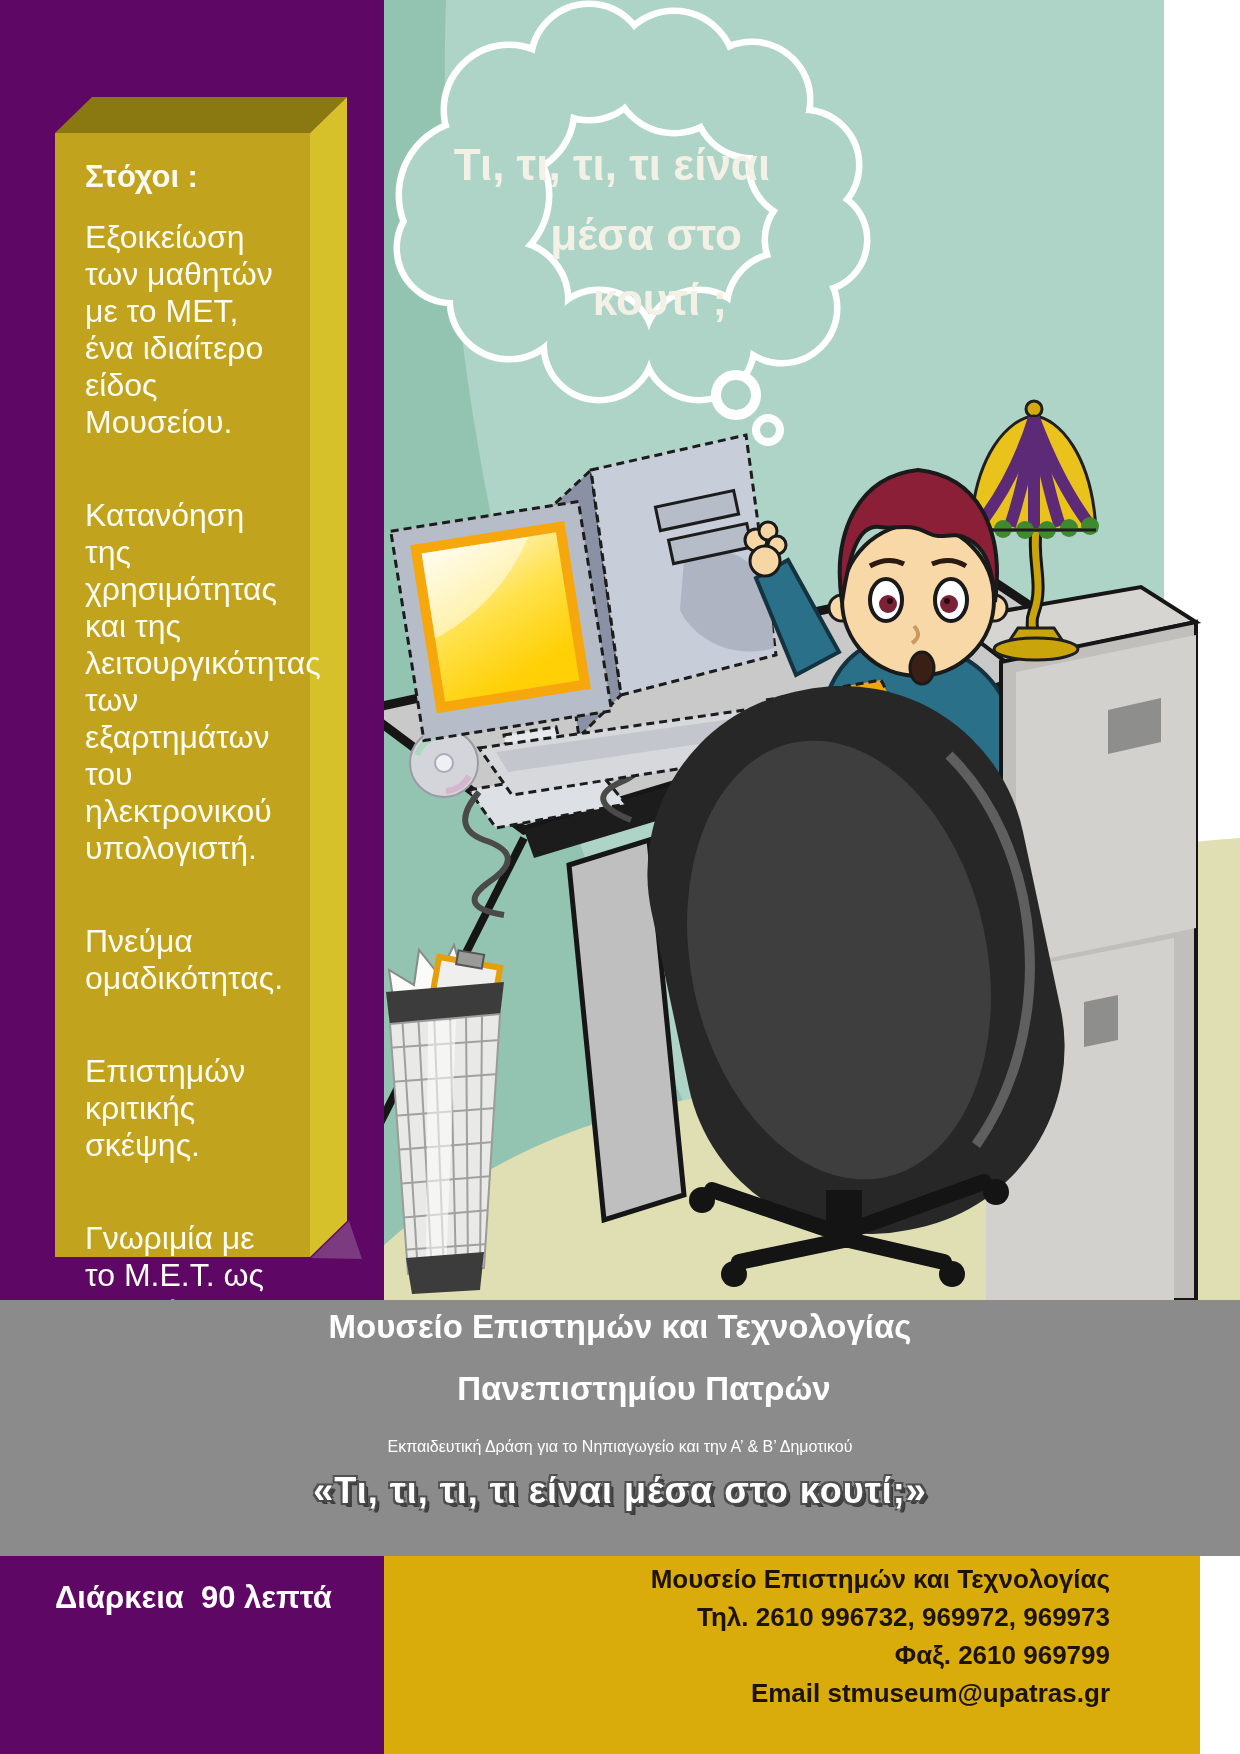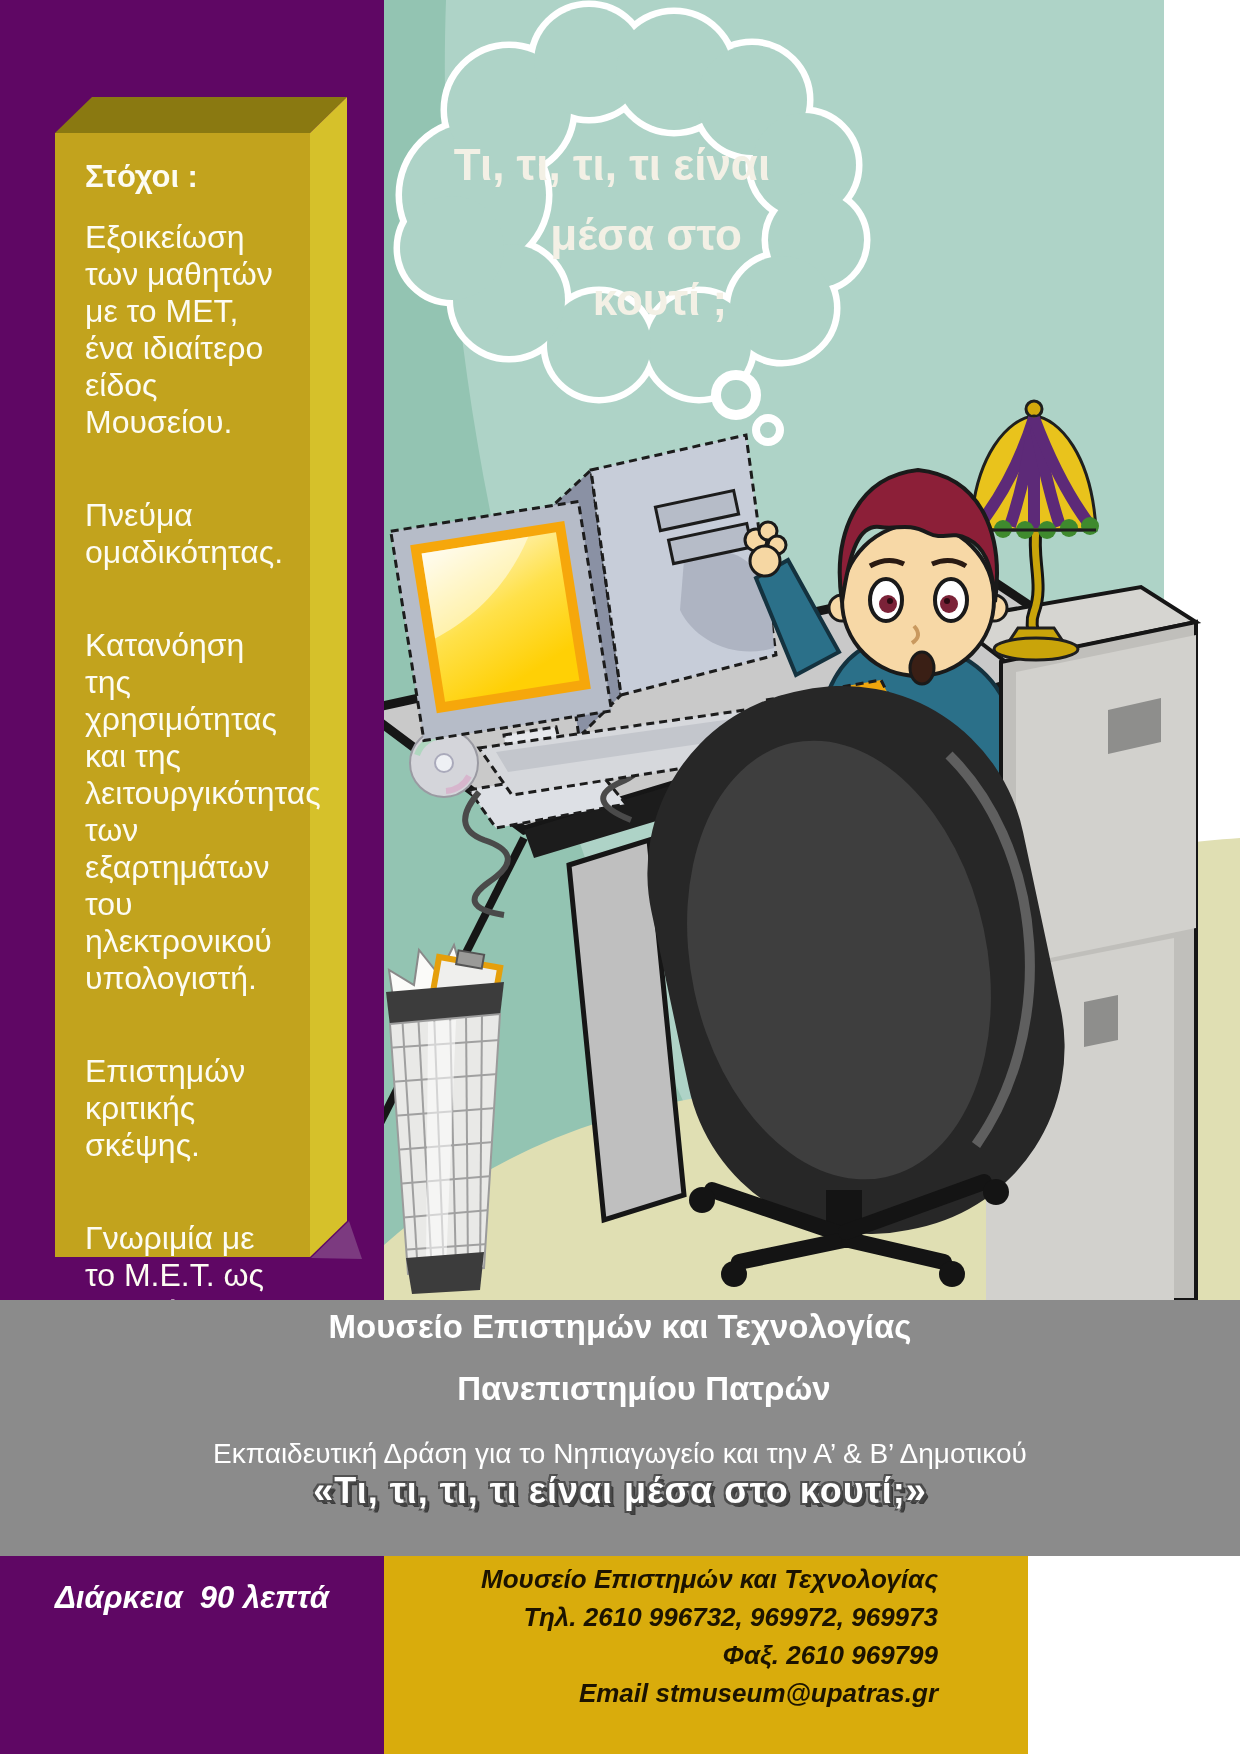--- a/index.html
+++ b/index.html
@@ -17,25 +17,25 @@
   
   .illustration{position:absolute;left:384px;top:0;width:780px;height:1300px;background:#aed3c7;}
   .scene{display:block;}
   .scene text{font-family:"Liberation Sans","DejaVu Sans",sans-serif;font-weight:bold;
               font-size:44px;fill:#f3f0e5;}
   
   .band{position:absolute;left:0;top:1300px;width:1240px;height:256px;background:#8b8b8b;color:#ffffff;}
   .band .l{position:absolute;left:0;right:0;text-align:center;}
   .band .org1{top:8px;font-size:33px;font-weight:bold;}
   .band .org2{top:70px;font-size:33px;font-weight:bold;padding-left:48px;}
-  .band .sub{top:138px;font-size:28px;font-weight:normal;}
+  .band .sub{top:138px;font-size:16px;font-weight:normal;}
   .band .headline{top:170px;font-size:36px;font-weight:bold;letter-spacing:1px;
      text-shadow:-2px -2px 0 #525252,2px -2px 0 #4c4c4c,-2px 2px 0 #4c4c4c,3px 3px 0 #424242,4px 4px 0 #3a3a3a;}
   
-  .footer{position:absolute;left:0;top:1556px;width:1028px;height:198px;font-style:italic;}
+  .footer{position:absolute;left:0;top:1556px;width:1200px;height:198px;}
   .footer .left{position:absolute;left:0;top:0;width:384px;height:198px;background:#5f0764;}
   .footer .right{position:absolute;left:384px;top:0;right:0;height:198px;background:#d9ac0c;}
   .duration{position:absolute;left:55px;top:24px;font-size:31px;font-weight:bold;color:#ffffff;white-space:pre-wrap;}
   .contact{position:absolute;right:0;top:4px;padding-right:90px;text-align:right;
            color:#1c1300;font-size:26px;font-weight:bold;line-height:38px;}
 </style>
 </head>
 <body>
 
 <div class="poster">
@@ -260,22 +260,22 @@
   <div class="sidebar">
     <svg class="box3d" width="384" height="1300" viewBox="0 0 384 1300">
       <polygon points="55,133 92,97 347,97 310,133" fill="#8a7911"></polygon>
       <polygon points="310,133 347,97 347,1221 310,1257" fill="#d6c12a"></polygon>
       <polygon points="311,1258 349,1221 362,1259" fill="#7c3a80"></polygon>
       <rect x="55" y="133" width="255" height="1124" fill="#c2a31d"></rect>
     </svg>
     <div class="goals">
       <h2>Στόχοι :</h2>
       <p>Εξοικείωση των μαθητών με το ΜΕΤ, ένα ιδιαίτερο είδος Μουσείου.</p>
+      <p>Κατανόηση  της χρησιμότητας και της λειτουργικότητας των εξαρτημάτων του ηλεκτρονικού υπολογιστή.</p>
       <p>Πνεύμα ομαδικότητας.</p>
-      <p>Κατανόηση  της χρησιμότητας και της λειτουργικότητας των εξαρτημάτων του ηλεκτρονικού υπολογιστή.</p>
       <p>Επιστημών κριτικής σκέψης.</p>
       <p>Γνωριμία με το Μ.Ε.Τ. ως κριτικής οργανισμού.</p>
     </div>
   </div>
 
   <div class="band">
     <div class="l org1">Μουσείο Επιστημών και Τεχνολογίας</div>
     <div class="l org2">Πανεπιστημίου Πατρών</div>
     <div class="l sub">Εκπαιδευτική Δράση για το Νηπιαγωγείο και την Α’ &amp; Β’ Δημοτικού</div>
     <div class="l headline">«Τι, τι, τι, τι είναι μέσα στο κουτί;»</div>

